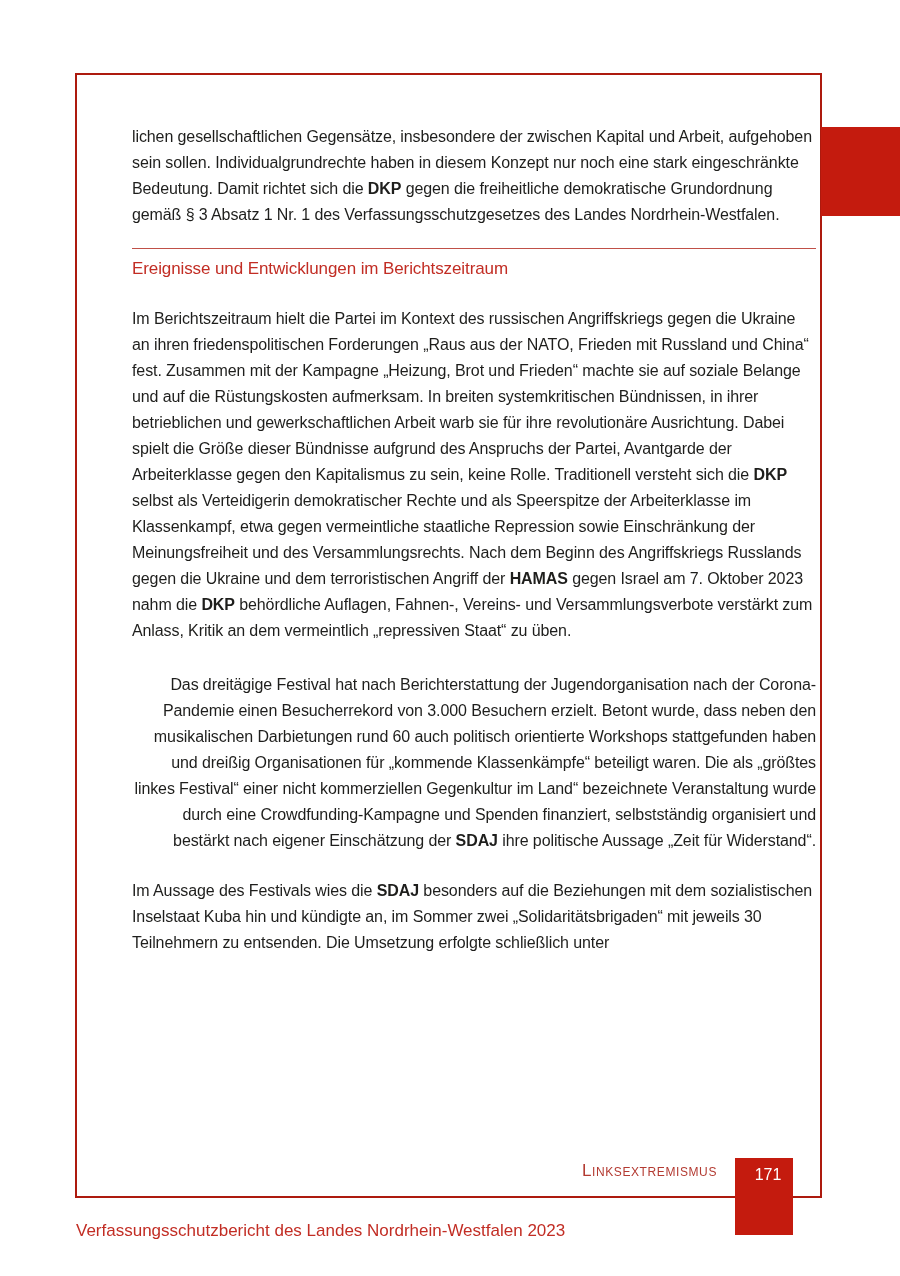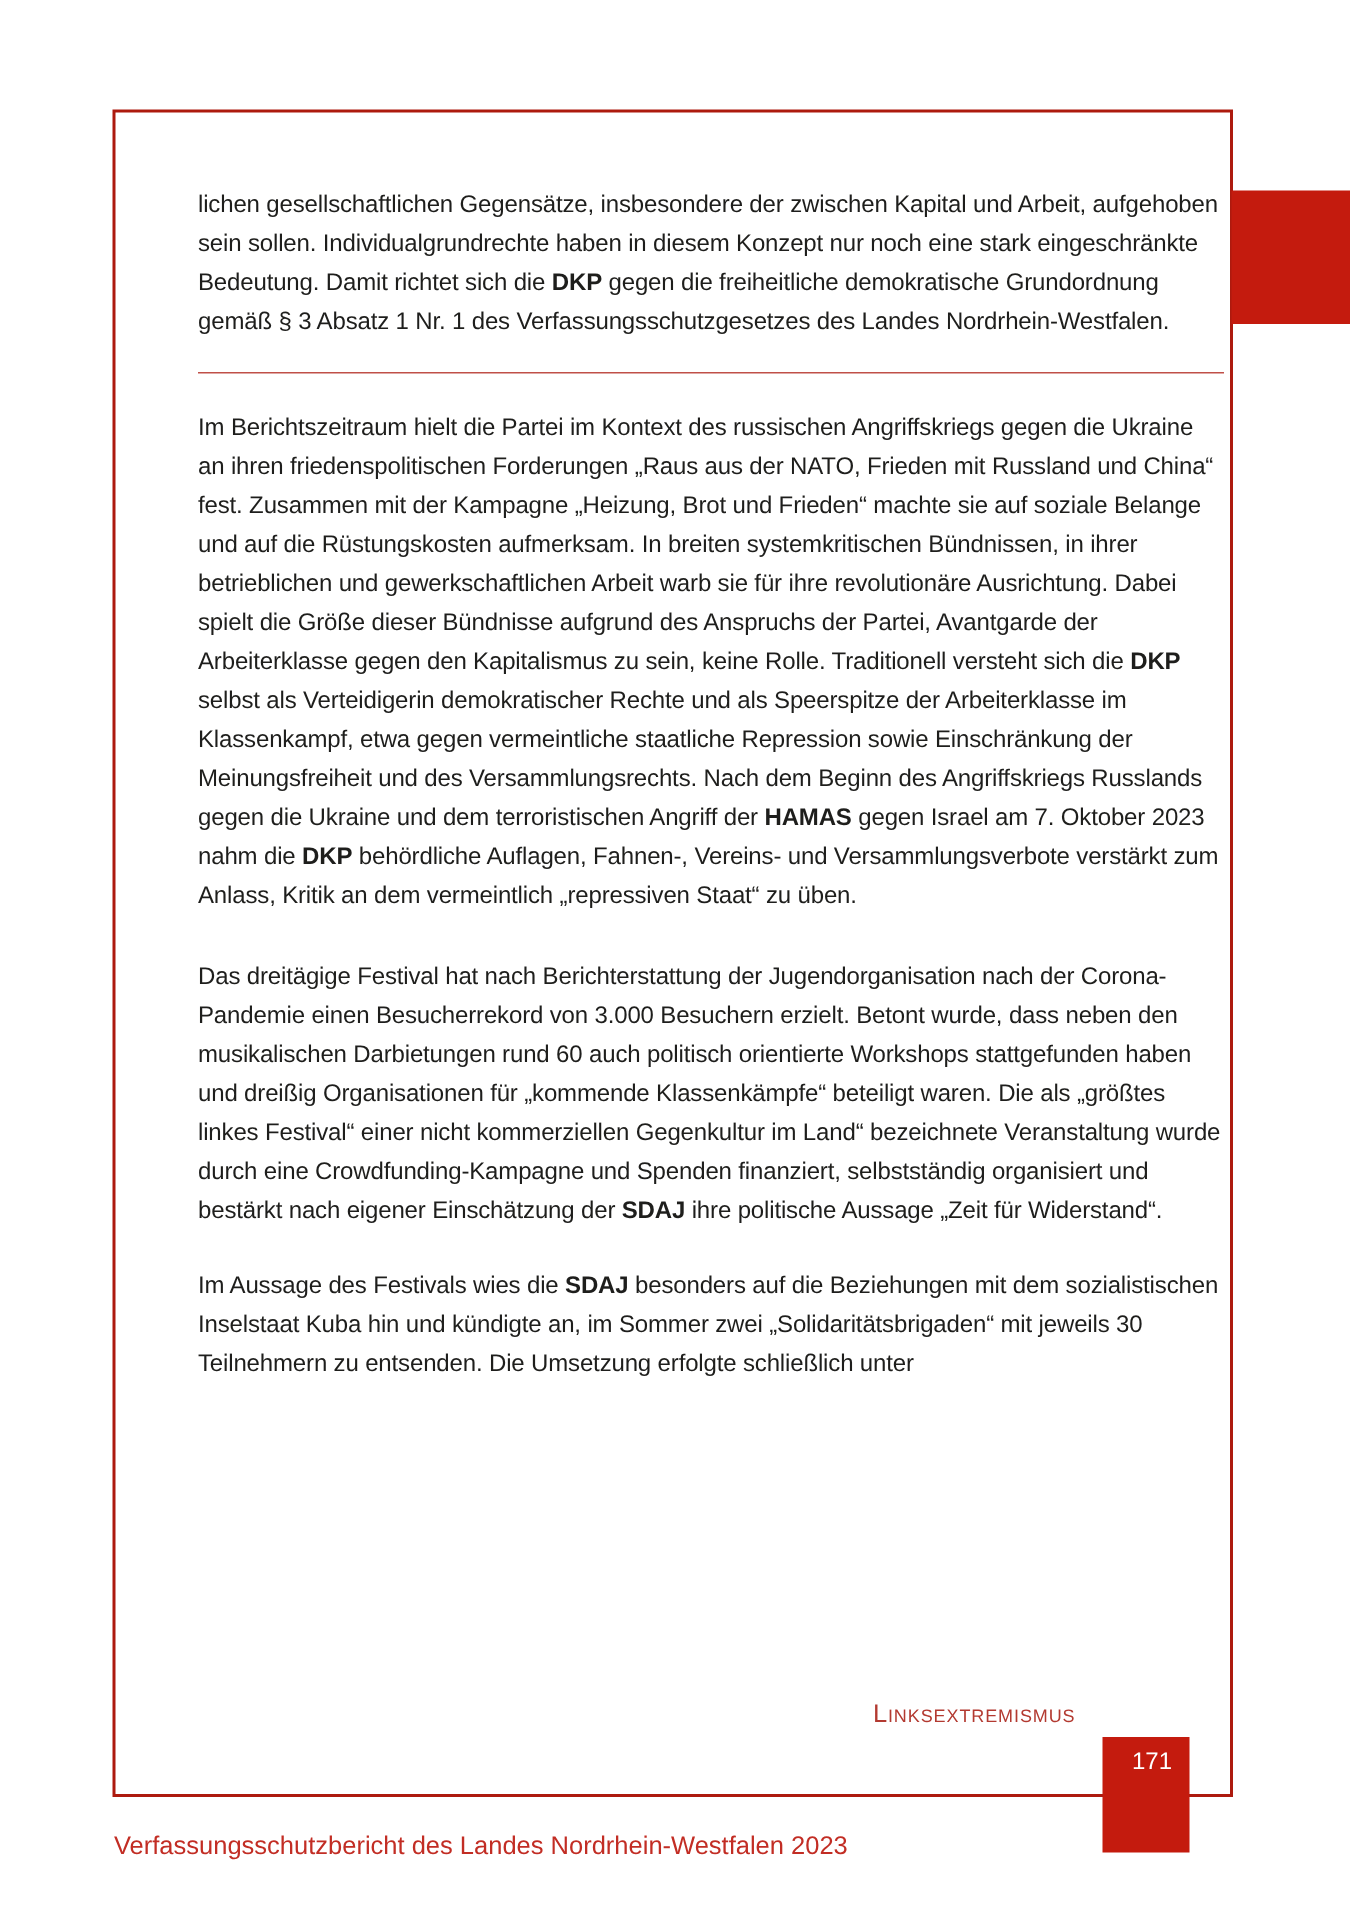--- a/index.html
+++ b/index.html
@@ -57,25 +57,25 @@
     margin: 0 0 7px 0;
   }
   h2.section-title {
     color: var(--heading-red);
     font-size: 17px;
     font-weight: 400;
     line-height: 26px;
   }
   .para-after-head { margin-top: 24px; }
   .head-plain { margin-top: 20px; }
-  .para-3 { margin-top: 28px; }
+  .para-3 { margin-top: 28px; text-align: right; }
   .para-4 { margin-top: 24px; }
   .footer-category {
     position: absolute;
-    top: 1133px;
+    top: 1161px;
     right: 183px;
     color: var(--footer-red);
     font-size: 17px;
     font-variant: small-caps;
     letter-spacing: 0.6px;
     z-index: 2;
   }
   .page-number-box {
     position: absolute;
     left: 735px;
@@ -103,20 +103,21 @@
 <body>
 
 <div class="page-frame"></div>
 <div class="edge-tab"></div>
 
 <div class="content">
   <p><span>lichen gesellschaftlichen Gegensätze, insbesondere der zwischen Kapital und Arbeit, aufgehoben sein sollen. Individualgrundrechte haben in diesem Konzept nur noch eine stark eingeschränkte Bedeutung. Damit richtet sich die </span><b>DKP</b><span> gegen die freiheitliche demokratische Grundordnung gemäß § 3 Absatz 1 Nr. 1 des Verfassungsschutzgesetzes des Landes Nordrhein-Westfalen.</span></p>
 
   <div class="section-head">
     <hr class="section-rule">
+    <h2 class="section-title">Ereignisse und Entwicklungen im Berichtszeitraum</h2>
   </div>
 
   <p class="para-after-head"><span>Im Berichtszeitraum hielt die Partei im Kontext des russischen Angriffskriegs gegen die Ukraine an ihren friedenspolitischen Forderungen „Raus aus der NATO, Frieden mit Russland und China“ fest. Zusammen mit der Kampagne „Heizung, Brot und Frieden“ machte sie auf soziale Belange und auf die Rüstungskosten aufmerksam. In breiten systemkritischen Bündnissen, in ihrer betrieblichen und gewerkschaftlichen Arbeit warb sie für ihre revolutionäre Ausrichtung. Dabei spielt die Größe dieser Bündnisse aufgrund des Anspruchs der Partei, Avantgarde der Arbeiterklasse gegen den Kapitalismus zu sein, keine Rolle. Traditionell versteht sich die </span><b>DKP</b><span> selbst als Verteidigerin demokratischer Rechte und als Speerspitze der Arbeiterklasse im Klassenkampf, etwa gegen vermeintliche staatliche Repression sowie Einschränkung der Meinungsfreiheit und des Versammlungsrechts. Nach dem Beginn des Angriffskriegs Russlands gegen die Ukraine und dem terroristischen Angriff der </span><b>HAMAS</b><span> gegen Israel am 7. Oktober 2023 nahm die </span><b>DKP</b><span> behördliche Auflagen, Fahnen-, Vereins- und Versammlungsverbote verstärkt zum Anlass, Kritik an dem vermeintlich „repressiven Staat“ zu üben.</span></p>
 
 
   <p class="para-3"><span>Das dreitägige Festival hat nach Berichterstattung der Jugendorganisation nach der Corona-Pandemie einen Besucherrekord von 3.000 Besuchern erzielt. Betont wurde, dass neben den musikalischen Darbietungen rund 60 auch politisch orientierte Workshops stattgefunden haben und dreißig Organisationen für „kommende Klassenkämpfe“ beteiligt waren. Die als „größtes linkes Festival“ einer nicht kommerziellen Gegenkultur im Land“ bezeichnete Veranstaltung wurde durch eine Crowdfunding-Kampagne und Spenden finanziert, selbstständig organisiert und bestärkt nach eigener Einschätzung der </span><b>SDAJ</b><span> ihre politische Aussage „Zeit für Widerstand“.</span></p>
 
   <p class="para-4"><span>Im Aussage des Festivals wies die </span><b>SDAJ</b><span> besonders auf die Beziehungen mit dem sozialistischen Inselstaat Kuba hin und kündigte an, im Sommer zwei „Solidaritätsbrigaden“ mit jeweils 30 Teilnehmern zu entsenden. Die Umsetzung erfolgte schließlich unter</span></p>
 </div>
 

